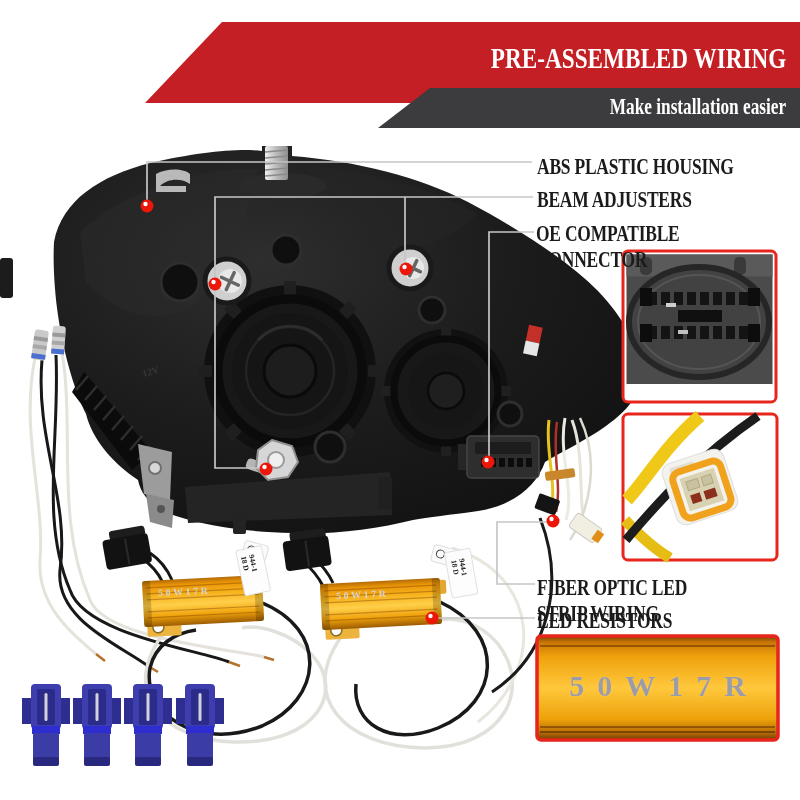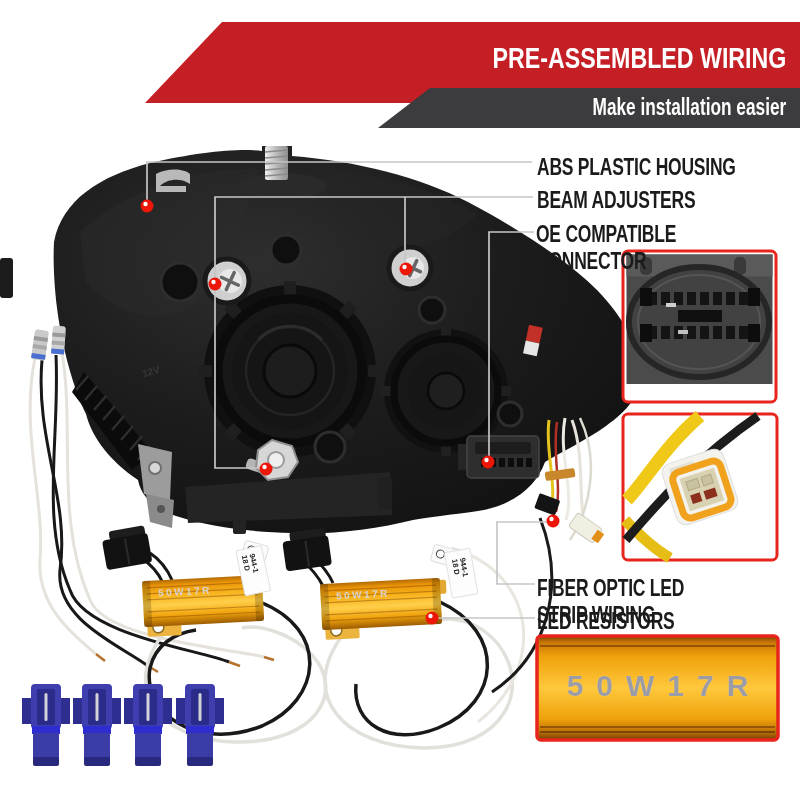--- a/index.html
+++ b/index.html
@@ -1,17 +1,17 @@
 <!DOCTYPE html>
 <html style="--accent-red: #c41f25; --border-red: #e8251c; --banner-gray: #3c3c3e; --dot-red: #ec1609; --callout-gray: #c6c6c6; --resistor-gold: #f2a60f; --tap-blue: #3e3eae; --label-black: #1b1b1b;"><head>
 <meta charset="utf-8">
 <style>
   html,body{margin:0;padding:0;background:#fff;}
   .stage{position:relative;width:800px;height:800px;background:#fff;overflow:hidden;
-         font-family:Liberation Sans, sans-serif;}
+         font-family:Liberation Serif, serif;}
   .stage svg{position:absolute;left:0;top:0;}
   .txt{position:absolute;white-space:pre-line;}
   .banner-title{top:42px;right:14px;color:#fff;font-size:29px;font-weight:700;
       transform:scaleX(.80);transform-origin:right center;letter-spacing:0;}
   .banner-subtitle{top:94px;right:14px;color:#fff;font-size:23px;font-weight:700;
       transform:scaleX(.75);transform-origin:right center;}
   .feat{color:var(--label-black,#1b1b1b);font-size:23px;font-weight:700;letter-spacing:-.3px;
       transform:scaleX(.76);transform-origin:left center;}
   .feat.abs{left:537px;top:154px;}
   .feat.beam{left:537px;top:187px;}

